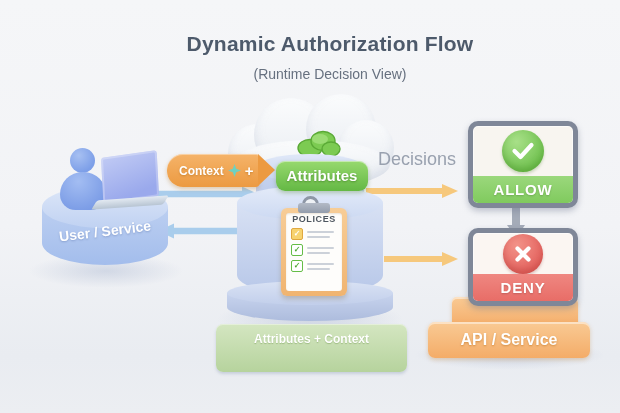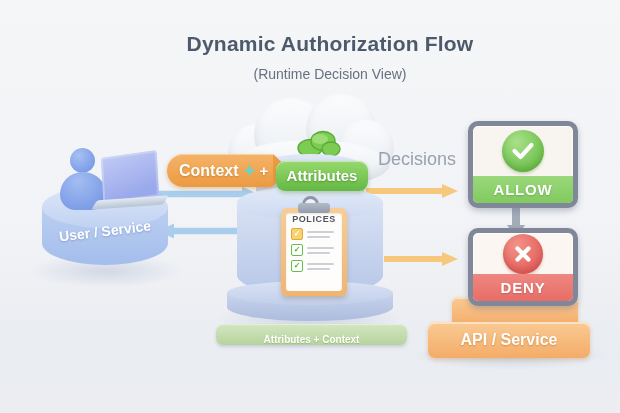--- a/index.html
+++ b/index.html
@@ -91,21 +91,21 @@
   .plines{display:flex;flex-direction:column;gap:3px;}
   .plines i{display:block;width:27px;height:2px;border-radius:1px;background:#ccd1d9;}
   .plines i:last-child{width:23px;}
 
   
   .ctx{position:absolute;left:167px;top:154px;height:33px;z-index:6;display:flex;align-items:center;gap:4px;
     padding:0 6px 0 12px;background:linear-gradient(180deg,#f5b369,#ec9a41);
     border-radius:16px 3px 3px 16px;box-shadow:0 2px 4px rgba(180,120,40,.35), inset 0 1px 0 rgba(255,255,255,.4);}
   .ctx::after{content:"";position:absolute;right:-16px;top:0;width:0;height:0;
     border-top:16.5px solid transparent;border-bottom:16.5px solid transparent;border-left:17px solid #ec9a41;}
-  .ctx .t{font-size:16px;font-weight:bold;color:#fff;text-shadow:0 1px 2px rgba(175,110,30,.55);}
+  .ctx .t{font-size:12px;font-weight:bold;color:#fff;text-shadow:0 1px 2px rgba(175,110,30,.55);}
   .ctx .plus{font-size:15px;font-weight:bold;color:#fff;text-shadow:0 1px 2px rgba(175,110,30,.55);}
   .attr{position:absolute;left:276px;top:161px;width:92px;height:30px;z-index:6;
     background:linear-gradient(180deg,#97d96e,#64b844);border-radius:9px;
     box-shadow:0 2px 4px rgba(80,130,50,.35), inset 0 1px 0 rgba(255,255,255,.45);
     text-align:center;line-height:30px;font-size:15px;font-weight:bold;color:#fff;
     text-shadow:0 1px 2px rgba(55,110,25,.55);}
   .decisions{position:absolute;left:372px;top:149px;width:90px;text-align:center;
     font-size:18px;color:#99a1af;z-index:3;}
 
   
@@ -131,21 +131,21 @@
   .ped1{left:452px;top:297px;width:126px;height:30px;border-radius:5px;z-index:3;}
   .ped2{left:428px;top:322px;width:162px;height:36px;border-radius:7px;z-index:5;
     text-align:center;line-height:36px;font-size:16px;font-weight:bold;color:#fff;
     text-shadow:0 1px 2px rgba(195,125,50,.7);}
 
   
   .pill{position:absolute;border-radius:7px;text-align:center;font-weight:bold;color:#fff;z-index:5;
     box-shadow:0 2px 3px rgba(120,140,170,.3), inset 0 1px 0 rgba(255,255,255,.4);}
   .pill-role{left:36px;top:325px;width:160px;height:30px;line-height:30px;font-size:14px;
     background:linear-gradient(180deg,#b8d1f2,#9cbbe6);text-shadow:0 1px 1px rgba(110,140,190,.6);}
-  .pill-attr{left:216px;top:324px;width:191px;height:21px;line-height:31px;font-size:10px;
+  .pill-attr{left:216px;top:324px;width:191px;height:48px;line-height:31px;font-size:12px;
     background:linear-gradient(180deg,#d4e6c1,#b6d39d);text-shadow:0 1px 1px rgba(130,165,100,.6);}
 </style>
 </head>
 <body>
 
 <div class="canvas">
 
   <div class="shadow sh-user"></div>
   <div class="shadow sh-policy"></div>
   <div class="shadow sh-ped"></div>

